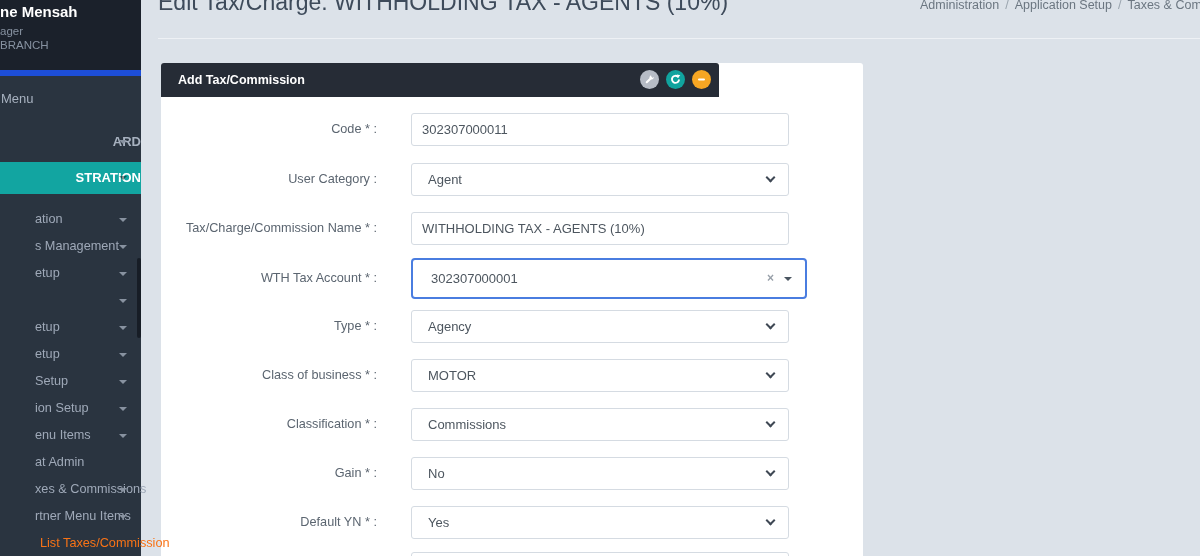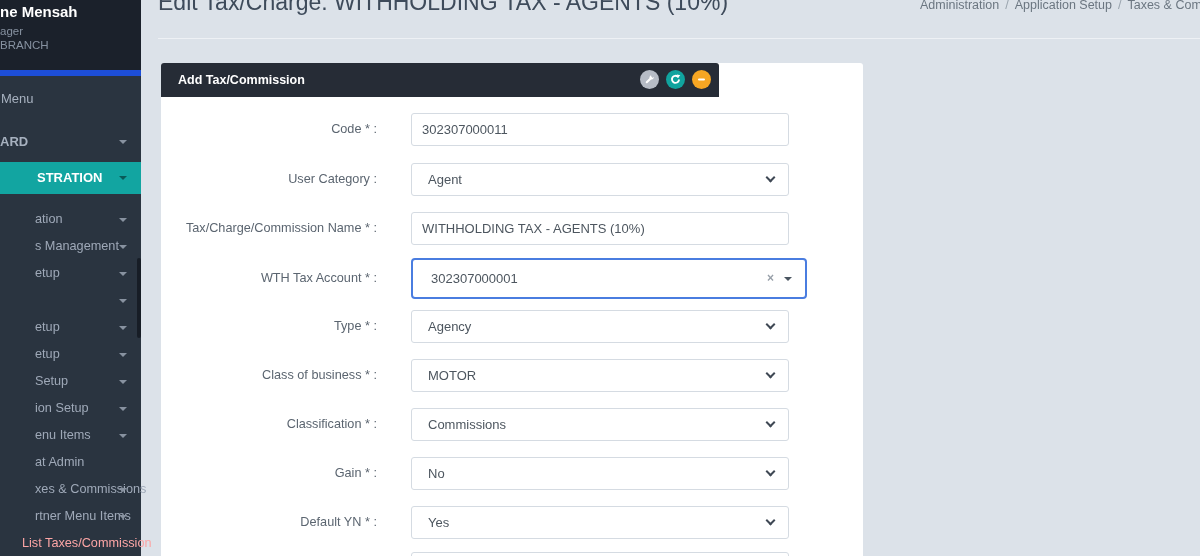--- a/index.html
+++ b/index.html
@@ -6,27 +6,27 @@
   html,body { width:1200px; height:556px; overflow:hidden; }
   body { font-family:"Liberation Sans","DejaVu Sans",sans-serif; background:#dce2e9; position:relative; }
 
   
   .sidebar { position:absolute; left:0; top:0; width:141px; height:556px; background:#2a3440; z-index:3; }
   .profile { position:absolute; left:0; top:0; width:141px; height:76px; background:#1b212b; border-bottom:6px solid #1d4ed8; }
   .profile-name { position:absolute; left:0; top:3px; color:#ffffff; font-size:15px; font-weight:bold; white-space:nowrap; }
   .profile-role { position:absolute; left:0; top:25px; color:#8792a1; font-size:11.5px; white-space:nowrap; }
   .profile-branch { position:absolute; left:0; top:39px; color:#8792a1; font-size:11.5px; white-space:nowrap; }
   .menu-label { position:absolute; left:1px; top:91px; color:#a7b1bf; font-size:13px; }
-  .nav-item { position:absolute; left:0; width:141px; height:30px; line-height:30px; color:#a7b1bf; font-size:13px; font-weight:600; white-space:nowrap; cursor:pointer; }
+  .nav-item { position:absolute; left:0; width:141px; height:30px; line-height:30px; color:#a7b1bf; font-size:13px; font-weight:600; white-space:nowrap; cursor:pointer;text-align:right; }
   .nav-item.teal { background:#12a5a1; color:#ffffff; height:32px; line-height:32px;padding-left:37px; }
   .caret { position:absolute; right:14px; top:50%; margin-top:-2px; width:0; height:0; border-left:4px solid transparent; border-right:4px solid transparent; border-top:4px solid #8892a0; }
   .nav-item.teal .caret { border-top-color:rgba(0,0,0,0.45); }
   .subnav { position:absolute; left:0; top:206px; width:141px; }
   .subnav-item { position:relative; width:141px; height:27px; line-height:27px; color:#9fa9b8; font-size:12.7px; white-space:nowrap; cursor:pointer;padding-left:35px; }
-  .subnav-item.active-leaf { color:#fca5a5; padding-left:22px;text-align:center; }
+  .subnav-item.active-leaf { color:#f97316; padding-left:40px;text-align:center; }
   .sidebar-scroll-thumb { position:absolute; right:0; top:258px; width:4px; height:80px; background:#171d26; border-radius:2px; }
 
   
   .main { position:absolute; left:141px; top:0; width:1059px; height:556px; }
   .page-title { position:absolute; left:17px; top:-13px; font-size:23px; line-height:30px; color:#3e4b5b; white-space:nowrap; }
   .header-divider { position:absolute; left:17px; top:38px; width:1042px; height:1px; background:#eef1f5; }
   .breadcrumb { position:absolute; left:779px; top:-2px; font-size:12.5px; color:#6b7681; white-space:nowrap; }
   .breadcrumb .sep { color:#9aa4ae; padding:0 6px; }
   .crumb { cursor:pointer; }
 

